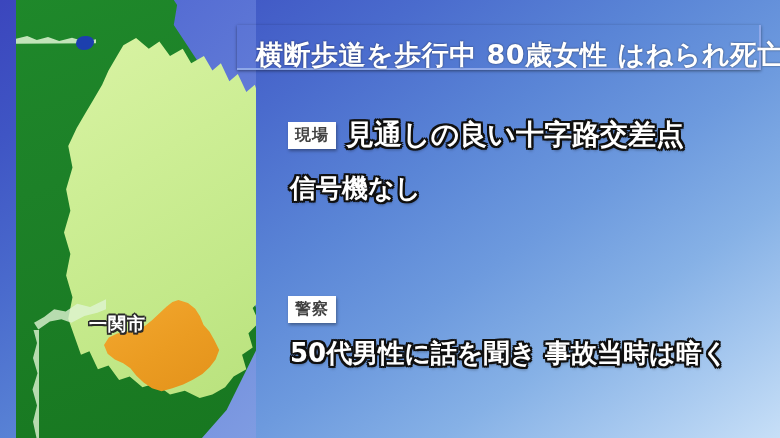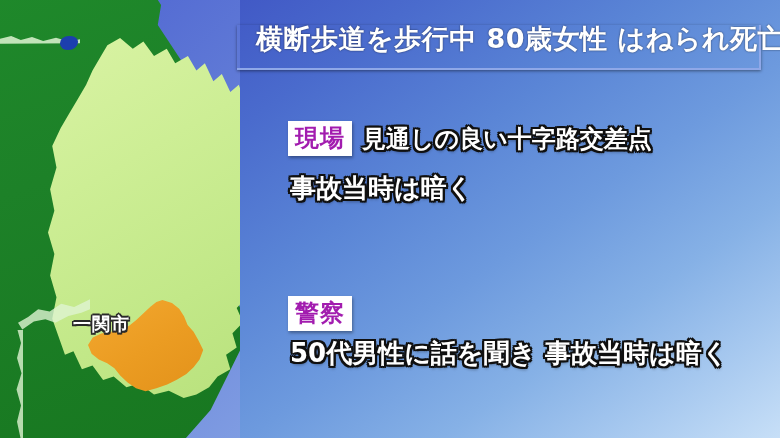--- a/index.html
+++ b/index.html
@@ -21,21 +21,21 @@
         #5a85d6 47%,
         #6d9ade 62%,
         #86b1e6 76%,
         #a6c8ef 88%,
         #c7dff7 100%);
   }
 
   
   #map-panel {
     position: absolute;
-    left: 0; top: 0;
+    left: 16px; top: 0;
     width: 240px;
     height: 438px;
     overflow: hidden;
   }
   .map-ocean {
     position: absolute;
     inset: 0;
     background: linear-gradient(135deg, #4a5fd0 0%, #5f79d6 45%, #7f9ce2 100%);
   }
   .map-land {
@@ -139,21 +139,21 @@
     position: absolute;
     left: 237px;
     top: 25px;
     width: 522px;
     height: 43px;
     background: linear-gradient(100deg, #0d1540 0%, #131c51 30%, #1c2a72 62%, #2b3c96 88%, #39४dab 100%);
     border-bottom: 2px solid #8fa8e8;
     border-right: 2px solid #8fa8e8;
     box-shadow: 0 1px 3px rgba(0,0,0,.45);
     display: flex;
-    align-items: flex-start;
+    align-items: flex-end;
   }
   #headline-text {
     color: #ffffff;
     font-size: 27px;
     font-weight: bold;
     letter-spacing: 0.5px;
     white-space: nowrap;
     padding-left: 19px;
     line-height: 1;
     text-shadow: 0 0 2px rgba(0,0,0,.6);
@@ -167,40 +167,40 @@
     text-shadow:
       -2px -2px 0 #101010, 2px -2px 0 #101010,
       -2px 2px 0 #101010, 2px 2px 0 #101010,
        0 -2.2px 0 #101010, 0 2.2px 0 #101010,
       -2.2px 0 0 #101010, 2.2px 0 0 #101010,
        1px 3px 3px rgba(0,0,0,.35);
   }
   .tag-box {
     display: inline-block;
     background: #ffffff;
-    color: #a21caf;
-    font-weight: bold;
-    font-size: 24px;
+    color: #404040;
+    font-weight: bold;
+    font-size: 16px;
     line-height: 1;
     padding: 5px 7px 6px 7px;
     letter-spacing: 1px;
     box-shadow: 1px 2px 3px rgba(0,0,0,.35);
     vertical-align: middle;
   }
 
   #scene-row {
     position: absolute;
     left: 288px;
     top: 121px;
     display: flex;
     align-items: center;
     gap: 10px;
   }
   #scene-value {
-    font-size: 24px;
+    font-size: 28px;
     line-height: 1;
   }
 
   #scene-details {
     position: absolute;
     left: 290px;
     top: 170px;
   }
   #scene-details .detail-line {
     font-size: 26px;
@@ -242,21 +242,21 @@
   <div id="headline-banner">
     <div id="headline-text">横断歩道を歩行中  80歳女性 はねられ死亡</div>
   </div>
 
   <div id="scene-row">
     <span class="tag-box">現場</span>
     <span id="scene-value" class="outline-text">見通しの良い十字路交差点</span>
   </div>
 
   <div id="scene-details">
-    <div class="detail-line outline-text">事故当時は暗く</div>
+    <div class="detail-line outline-text">信号機なし</div>
   </div>
 
   <div id="police-row">
     <span class="tag-box">警察</span>
   </div>
 
   <div id="police-details">
     <div class="detail-line outline-text">50代男性に話を聞き 事故当時は暗く</div>
   </div>
 

